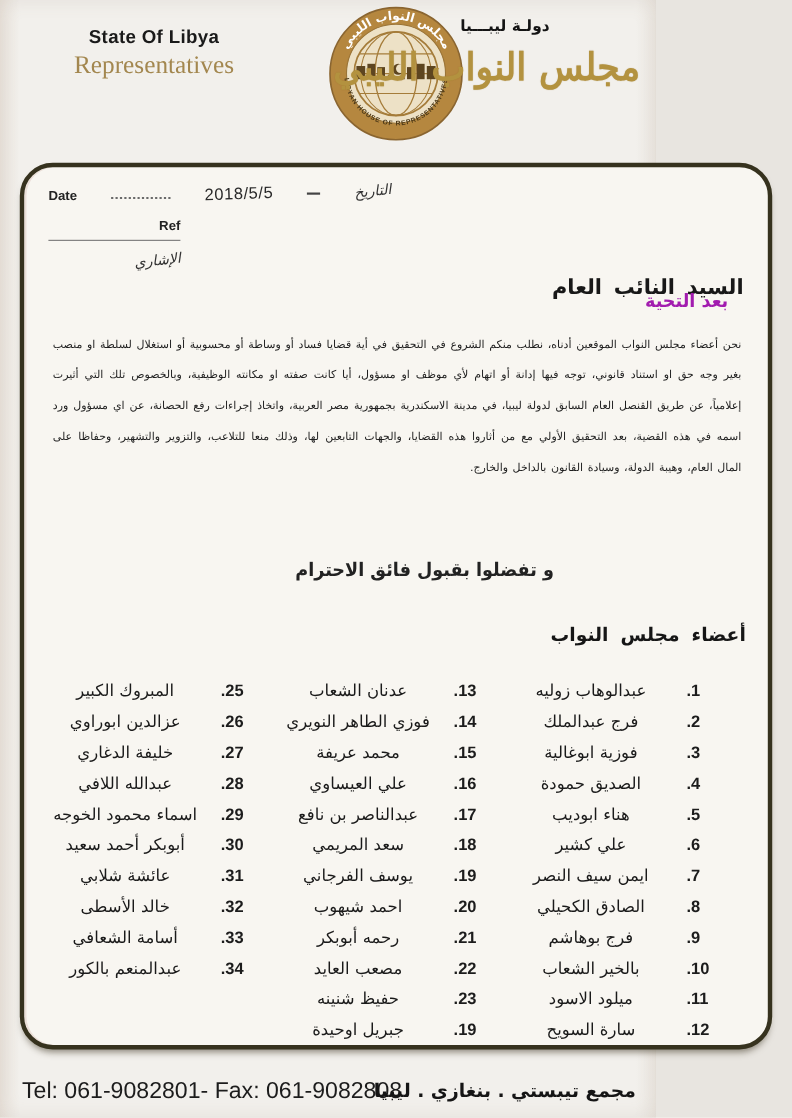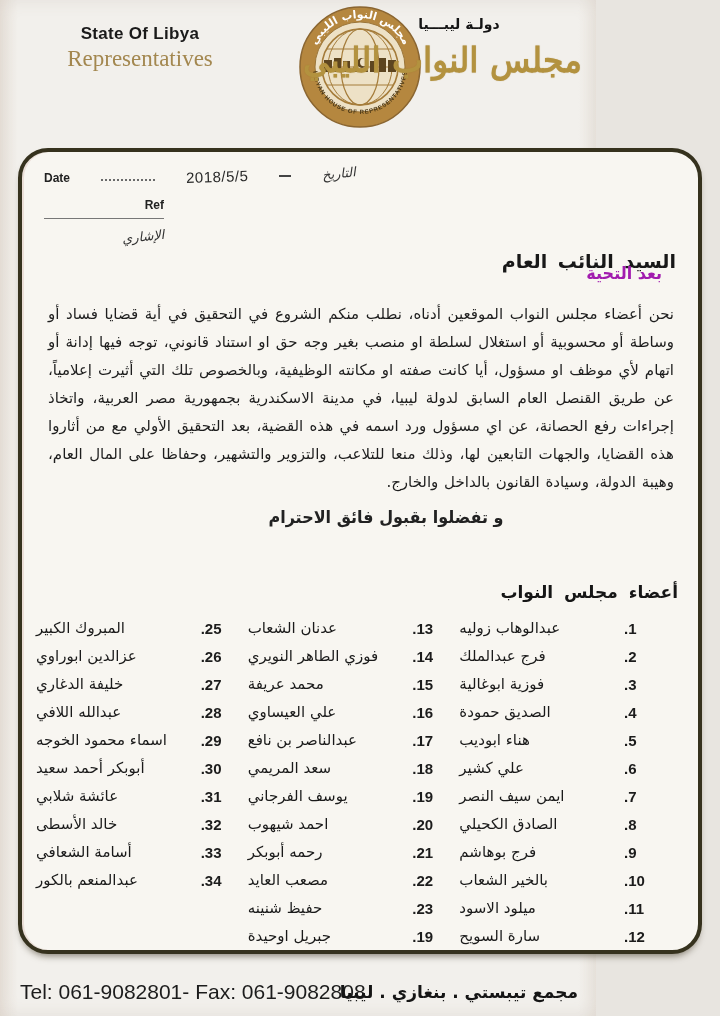--- a/index.html
+++ b/index.html
@@ -39,37 +39,37 @@
             margin-bottom:4px; }
   .row-date { top:14px;gap:31px; }
   .row-ref  { top:46px;flex-direction:column; }
 
   .recipient { position:absolute; right:22px; top:58px; font-size:19px; font-weight:bold;
                color:#181818; direction:rtl; word-spacing:4px;margin-top:40px; }
   .salutation { position:absolute; right:36px; top:112px; font-size:16px; color:#a21caf;
                 direction:rtl; font-weight:600; transform:scaleY(1.05); }
 
   .body-text { position:absolute; left:26px; right:24px; top:148px; direction:rtl;
-               text-align:justify; text-align-last:right; font-size:15px; line-height:28px;
+               text-align:justify; text-align-last:right; font-size:10px; line-height:28px;
                color:#1e1e1e; word-spacing:1px; }
 
   .closing { position:absolute; left:0; right:0; top:356px; text-align:center;
              font-size:16px; font-weight:600; color:#222; direction:rtl;
              transform:translateX(26px) scaleY(1.06); }
 
   .members-heading { position:absolute; right:20px; top:416px; font-size:17px; font-weight:bold;
-                     color:#161616; direction:rtl; word-spacing:5px;margin-top:14px; }
+                     color:#161616; direction:rtl; word-spacing:5px; }
 
   .members { position:absolute; top:462px; left:14px; right:44px; direction:rtl;
              display:flex; justify-content:space-between; }
   .mcol { width:31.5%; }
   .member { display:flex; direction:rtl; align-items:center; height:28px; gap:9px; }
   .mnum { min-width:30px; text-align:left; font-size:15px; font-weight:bold; color:#1c1c1c;
           font-family:"Liberation Sans", sans-serif; }
-  .mname { flex:1; text-align:left; font-size:15px; color:#1a1a1a; white-space:nowrap; }
+  .mname { flex:1; text-align:center; font-size:15px; color:#1a1a1a; white-space:nowrap; }
 
   
   .footer-left { position:absolute; left:20px; bottom:12px; font-size:21px; color:#1c1c1c;
                  font-family:"Liberation Sans", sans-serif; }
   .footer-right { position:absolute; right:18px; bottom:14px; font-size:17px; font-weight:bold;
                   color:#151515; direction:rtl; }
 </style>
 </head>
 <body>
 

